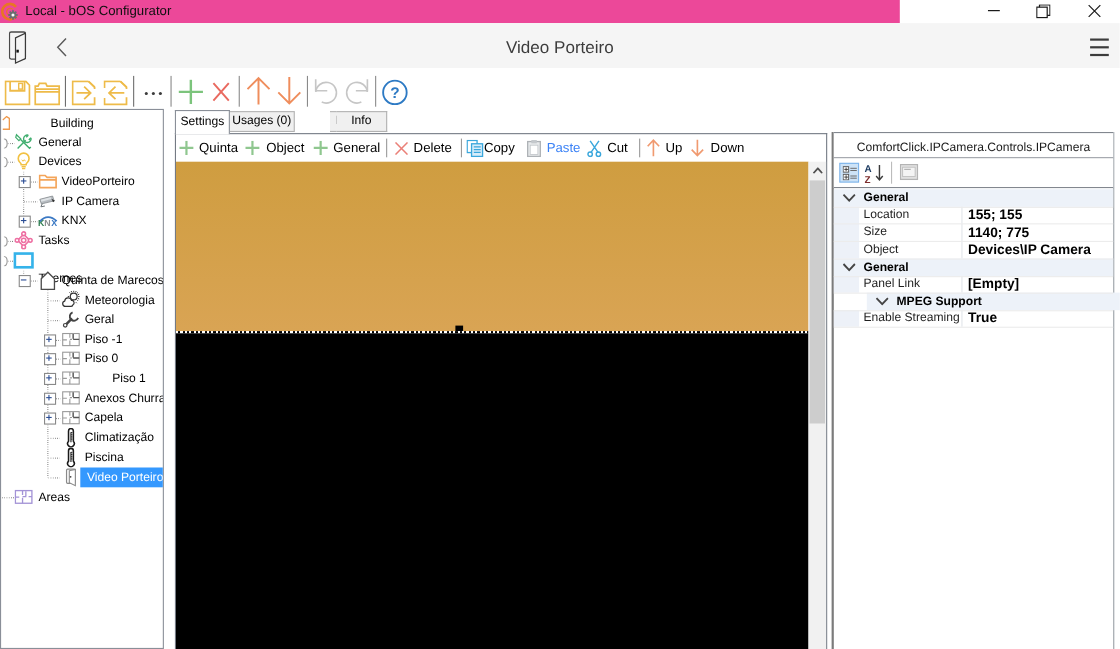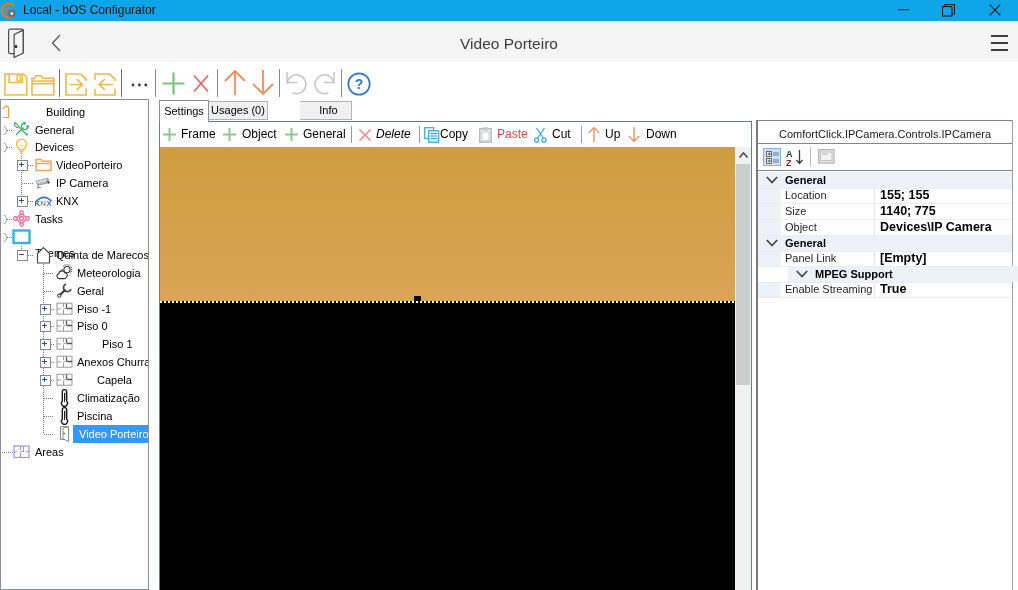--- a/index.html
+++ b/index.html
@@ -16,21 +16,21 @@
 .dotv{position:absolute;width:1px;background-image:linear-gradient(#7a7a7a 50%,transparent 50%);background-size:1px 2px;}
 .doth{position:absolute;height:1px;background-image:linear-gradient(90deg,#7a7a7a 50%,transparent 50%);background-size:2px 1px;}
 .prow{position:absolute;left:758px;width:254px;font-size:11px;}
 .pcat{background:#edf2f9;font-weight:bold;color:#000;}
 .pname{position:absolute;left:27px;top:0;color:#1f1f1f;}
 .pval{position:absolute;left:122px;top:0;font-weight:bold;color:#000;font-size:12.5px;}
 .gline{position:absolute;height:1px;background:#ececec;}
 </style>
 </head>
 <body>
-<div class="abs" style="left:0;top:0;width:1018px;height:21px;background:#0ea5e9;text-align:center;">
+<div class="abs" style="left:0;top:0;width:818px;height:21px;background:#ec4899;text-align:center;">
   <svg class="abs" style="left:1px;top:2px;" width="16" height="17" viewBox="0 0 16 17">
     <path d="M13.5 4.2 A7 7 0 1 0 13.8 12.5" fill="none" stroke="#e87722" stroke-width="2.4"></path>
     <path d="M13.5 4.2 A7 7 0 1 0 13.8 12.5" fill="none" stroke="#e87722" stroke-width="2.4" transform="translate(8.2 8.6) scale(0.45) translate(-8 -8.5)"></path>
     <g fill="#6d6e71">
       <circle cx="10.8" cy="11.6" r="2.9"></circle>
       <rect x="9.9" y="7.3" width="1.8" height="8.6"></rect>
       <rect x="6.5" y="10.7" width="8.6" height="1.8"></rect>
       <rect x="9.9" y="7.3" width="1.8" height="8.6" transform="rotate(45 10.8 11.6)"></rect>
       <rect x="9.9" y="7.3" width="1.8" height="8.6" transform="rotate(-45 10.8 11.6)"></rect>
     </g>
@@ -314,21 +314,21 @@
   <div class="pbox plus" style="left:39px;top:257px;"></div>
   <svg class="ticon" style="left:55px;top:253px" width="17" height="17">
       <use href="#i-plan"></use>
     </svg>
   <div class="trow" style="left:76px;top:253px;">Anexos Churras</div>
   <div class="doth" style="left:48px;top:280px;width:6px;"></div>
   <div class="pbox plus" style="left:39px;top:275px;"></div>
   <svg class="ticon" style="left:55px;top:271px" width="17" height="17">
       <use href="#i-plan"></use>
     </svg>
-  <div class="trow" style="left:76px;top:271px;margin-left:20px;">Capela</div>
+  <div class="trow" style="left:76px;top:271px;">Capela</div>
   <div class="doth" style="left:43px;top:298px;width:10px;"></div>
   <svg class="ticon" style="left:55px;top:289px" width="17" height="18">
       <use href="#i-thermo"></use>
     </svg>
   <div class="trow" style="left:76px;top:289px;">Climatização</div>
   <div class="doth" style="left:43px;top:316px;width:10px;"></div>
   <svg class="ticon" style="left:55px;top:307px" width="17" height="18">
       <use href="#i-thermo"></use>
     </svg>
   <div class="trow" style="left:76px;top:307px;">Piscina</div>
@@ -345,47 +345,47 @@
   <div class="trow" style="left:34px;top:343px;">Areas</div>
 </div>
 <div class="abs" style="left:208px;top:101px;width:60px;height:19px;background:#f0f0f0;border:1px solid #b2b2b2;box-sizing:border-box;font-size:11px;text-align:center;line-height:17px;">Usages (0)</div>
 <div class="abs" style="left:267px;top:101px;width:40px;height:19px;background:#f0f0f0;border:1px solid #b2b2b2;border-left:none;box-sizing:border-box;font-size:11px;text-align:center;line-height:17px;margin-left:33px;">Notes</div>
 <div class="abs" style="left:306px;top:101px;width:46px;height:19px;background:#f0f0f0;border:1px solid #b2b2b2;border-left:none;box-sizing:border-box;font-size:11px;text-align:center;line-height:17px;">Info</div>
 <div class="abs" style="left:159px;top:121px;width:593px;height:469px;border:1px solid #747a84;border-bottom:none;box-sizing:border-box;background:#fff;">
   <div class="abs" style="left:0px;top:0;height:25px;line-height:24px;font-size:12px;white-space:nowrap;">
     <svg class="abs" style="left:3px;top:6px" width="13" height="13" viewBox="0 0 13 13">
         <path d="M6.5 0 V13 M0 6.5 H13" stroke="#8fc78f" stroke-width="2"></path>
       </svg>
-    <div class="abs" style="left:21px;top:0;">Frame</div>
+    <div class="abs" style="left:21px;top:0;">Quinta</div>
     <svg class="abs" style="left:63px;top:6px" width="13" height="13" viewBox="0 0 13 13">
         <path d="M6.5 0 V13 M0 6.5 H13" stroke="#8fc78f" stroke-width="2"></path>
       </svg>
     <div class="abs" style="left:82px;top:0;">Object</div>
     <svg class="abs" style="left:125px;top:6px" width="13" height="13" viewBox="0 0 13 13">
         <path d="M6.5 0 V13 M0 6.5 H13" stroke="#8fc78f" stroke-width="2"></path>
       </svg>
     <div class="abs" style="left:143px;top:0;">General</div>
     <div class="tsep" style="left:191px;top:4px;height:17px;background:#9a9a9a;"></div>
     <svg class="abs" style="left:199px;top:7px" width="12" height="12" viewBox="0 0 12 12">
         <path d="M0.5 0.5 L11.5 11.5 M11.5 0.5 L0.5 11.5" stroke="#ea8078" stroke-width="1.4"></path>
       </svg>
-    <div class="abs" style="left:216px;top:0;font-style:italic;">Delete</div>
+    <div class="abs" style="left:216px;top:0;">Delete</div>
     <div class="tsep" style="left:259px;top:4px;height:17px;background:#9a9a9a;"></div>
     <svg class="abs" style="left:264px;top:5px" width="16" height="16" viewBox="0 0 16 16">
       <rect x="0.7" y="0.7" width="9" height="11" fill="#fff" stroke="#3aa7dc" stroke-width="1.2"></rect>
       <rect x="4.7" y="3.7" width="10" height="11.5" fill="#d8edfa" stroke="#3aa7dc" stroke-width="1.2"></rect>
       <path d="M6.7 6.5 H13 M6.7 9 H13 M6.7 11.5 H13" stroke="#3aa7dc" stroke-width="1"></path>
     </svg>
     <div class="abs" style="left:280px;top:0;">Copy</div>
     <svg class="abs" style="left:319px;top:5px" width="14" height="16" viewBox="0 0 14 16">
       <rect x="0.7" y="1.7" width="11.5" height="13.5" fill="#e8eaec" stroke="#aeb2b6" stroke-width="1.2"></rect>
       <rect x="4" y="0.3" width="5" height="3" fill="#c4c8cc"></rect>
       <rect x="3" y="5" width="7" height="8.5" fill="#fff" stroke="#c4c8cc" stroke-width="0.8"></rect>
     </svg>
-    <div class="abs" style="left:337px;top:0;color:#ef4444;">Paste</div>
+    <div class="abs" style="left:337px;top:0;color:#3b82f6;">Paste</div>
     <svg class="abs" style="left:373px;top:5px" width="15" height="16" viewBox="0 0 15 16">
       <path d="M3.5 1 L11 12 M11.5 1 L4 12" stroke="#3aa7dc" stroke-width="1.3" fill="none"></path>
       <circle cx="3.5" cy="13.2" r="2" fill="none" stroke="#3aa7dc" stroke-width="1.3"></circle>
       <circle cx="11" cy="13.2" r="2" fill="none" stroke="#3aa7dc" stroke-width="1.3"></circle>
     </svg>
     <div class="abs" style="left:392px;top:0;">Cut</div>
     <div class="tsep" style="left:421px;top:4px;height:17px;background:#9a9a9a;"></div>
     <svg class="abs" style="left:428px;top:4px" width="12" height="17" viewBox="0 0 12 17">
         <path d="M6 1.5 V16 M0.8 7 L6 1.5 L11.2 7" fill="none" stroke="#f09a70" stroke-width="1.5"></path>
       </svg>

